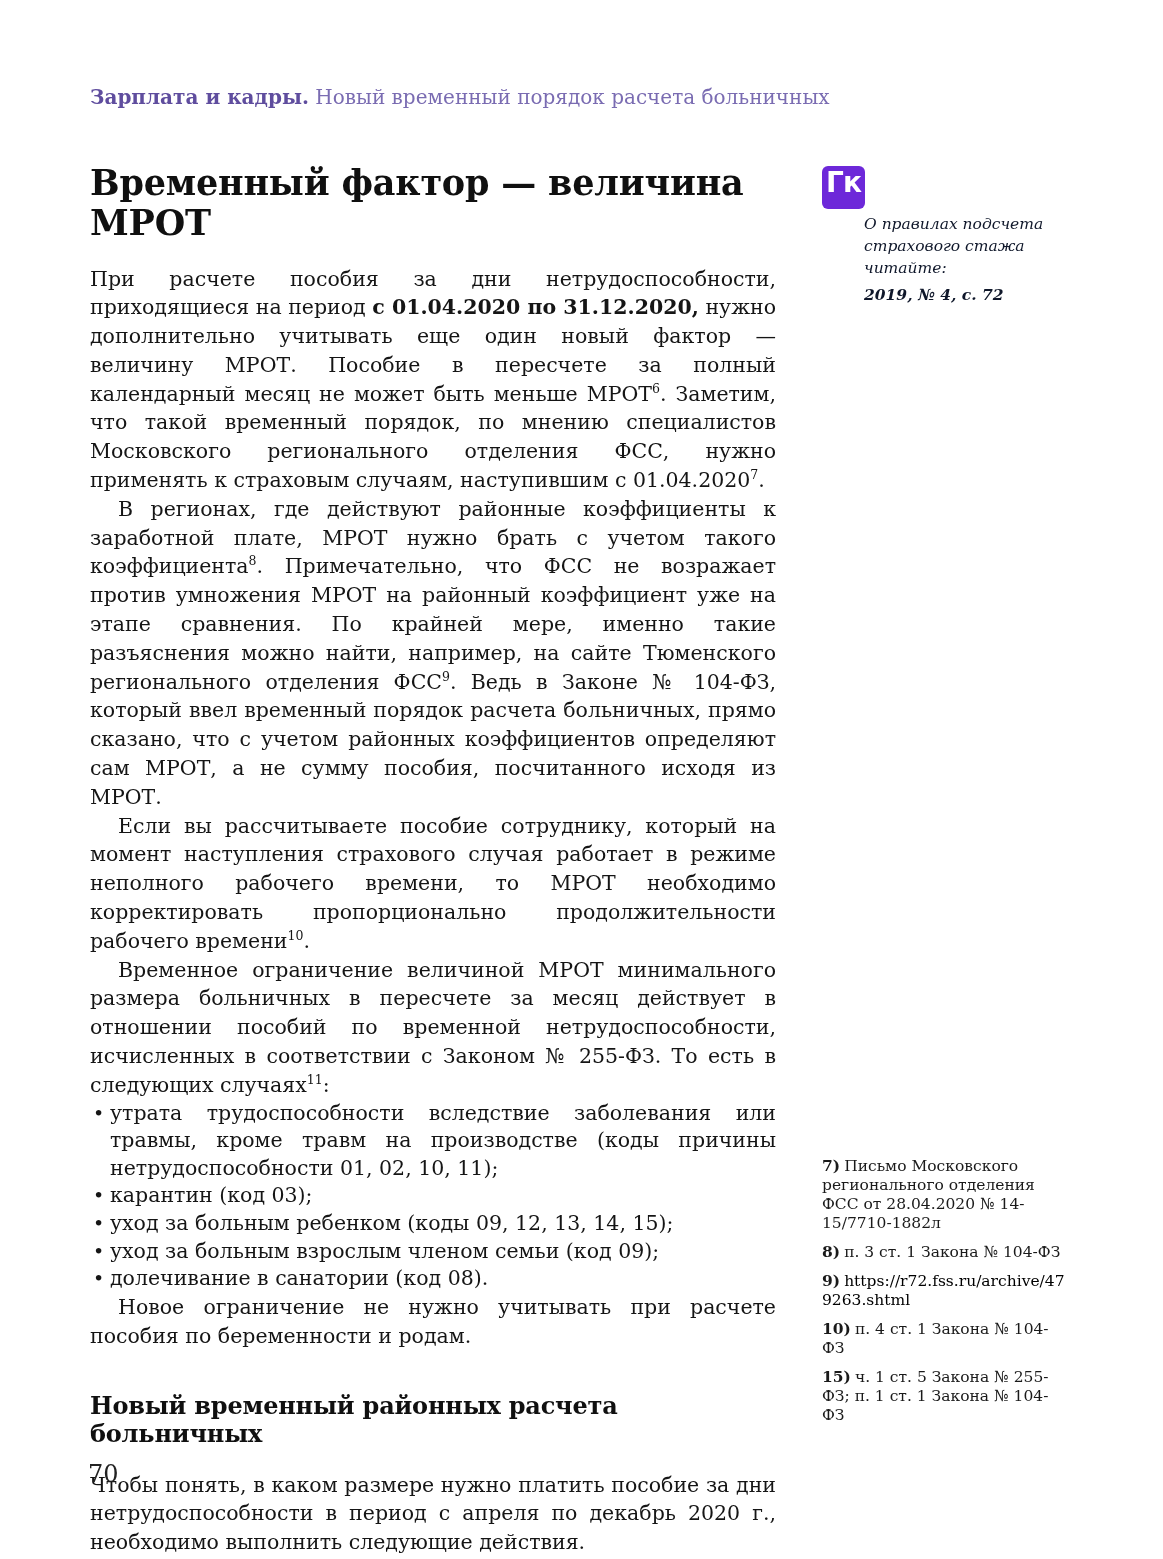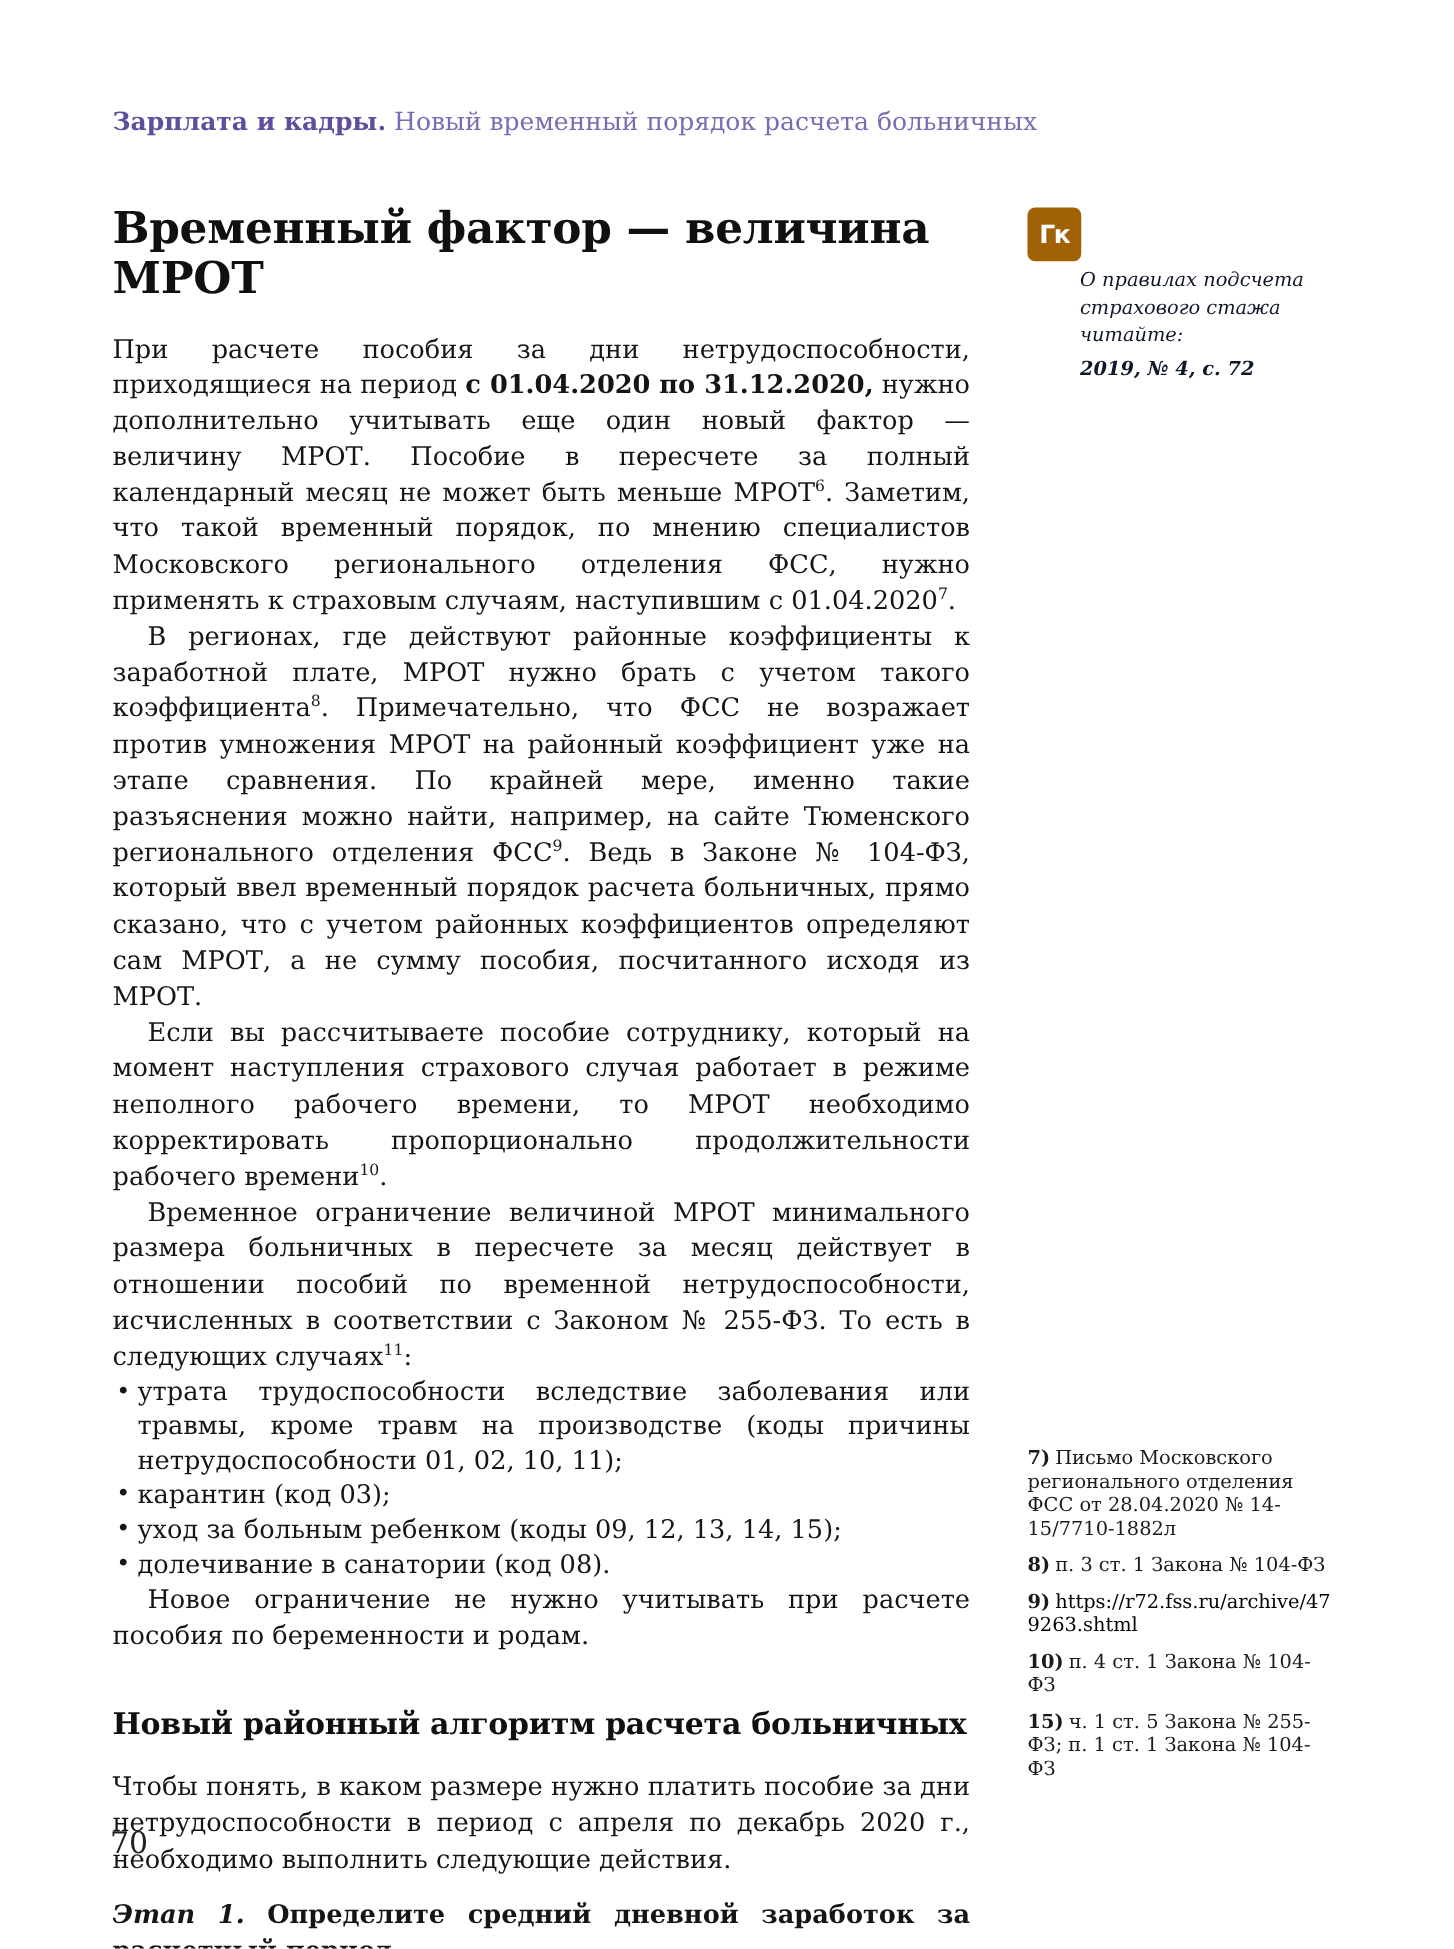--- a/index.html
+++ b/index.html
@@ -80,29 +80,29 @@
     position: absolute;
     left: 3px; top: 0;
     font-size: 19px;
   }
 
   
   .gk-badge {
     position: absolute;
     left: 822px; top: 166px;
     width: 43px; height: 43px;
-    background: #a16207;
+    background: #6d28d9;
     border-radius: 6px;
     display: flex;
-    align-items: center;
+    align-items: flex-start;
     justify-content: center;
     color: #ffffff;
     font-family: "DejaVu Sans", "Liberation Sans", sans-serif;
     font-weight: bold;
-    font-size: 20px;
+    font-size: 28px;
     letter-spacing: -1px;
     padding-bottom: 2px;
   }
   .sidebar-note {
     position: absolute;
     left: 864px; top: 213px;
     width: 242px;
     font-size: 15.5px;
     line-height: 22px;
     color: #0f172a;
@@ -158,26 +158,27 @@
     <p class="ind"><span>В регионах, где действуют районные коэффициенты к заработной плате, МРОТ нужно брать с учетом такого коэффициента</span><sup>8</sup><span>. Примечательно, что ФСС не возражает против умножения МРОТ на районный коэффициент уже на этапе сравнения. По крайней мере, именно такие разъяснения можно найти, например, на сайте Тюменского регионального отделения ФСС</span><sup>9</sup><span>. Ведь в Законе № 104-ФЗ, который ввел временный порядок расчета больничных, прямо сказано, что с учетом районных коэффициентов определяют сам МРОТ, а не сумму пособия, посчитанного исходя из МРОТ.</span></p>
 
     <p class="ind"><span>Если вы рассчитываете пособие сотруднику, который на момент наступления страхового случая работает в режиме неполного рабочего времени, то МРОТ необходимо корректировать пропорционально продолжительности рабочего времени</span><sup>10</sup><span>.</span></p>
 
     <p class="ind"><span>Временное ограничение величиной МРОТ минимального размера больничных в пересчете за месяц действует в отношении пособий по временной нетрудоспособности, исчисленных в соответствии с Законом № 255-ФЗ. То есть в следующих случаях</span><sup>11</sup><span>:</span></p>
 
     <ul class="codes">
       <li>утрата трудоспособности вследствие заболевания или травмы, кроме травм на производстве (коды причины нетрудоспособности 01, 02, 10, 11);</li>
       <li>карантин (код 03);</li>
       <li>уход за больным ребенком (коды 09, 12, 13, 14, 15);</li>
+      <li>уход за больным взрослым членом семьи (код 09);</li>
       <li>долечивание в санатории (код 08).</li>
     </ul>
 
     <p class="ind">Новое ограничение не нужно учитывать при расчете пособия по беременности и родам.</p>
 
-    <h2>Новый районный алгоритм расчета больничных</h2>
+    <h2>Новый временный районных расчета больничных</h2>
 
     <p>Чтобы понять, в каком размере нужно платить пособие за дни нетрудоспособности в период с апреля по декабрь 2020 г., необходимо выполнить следующие действия.</p>
 
     <p class="stage-para"><span class="stage-label">Этап 1.</span><span class="stage-lead"> Определите средний дневной заработок за расчетный период.</span></p>
 
   </div>
 
   <div class="gk-badge">
     <span>Гк</span>
   </div>

